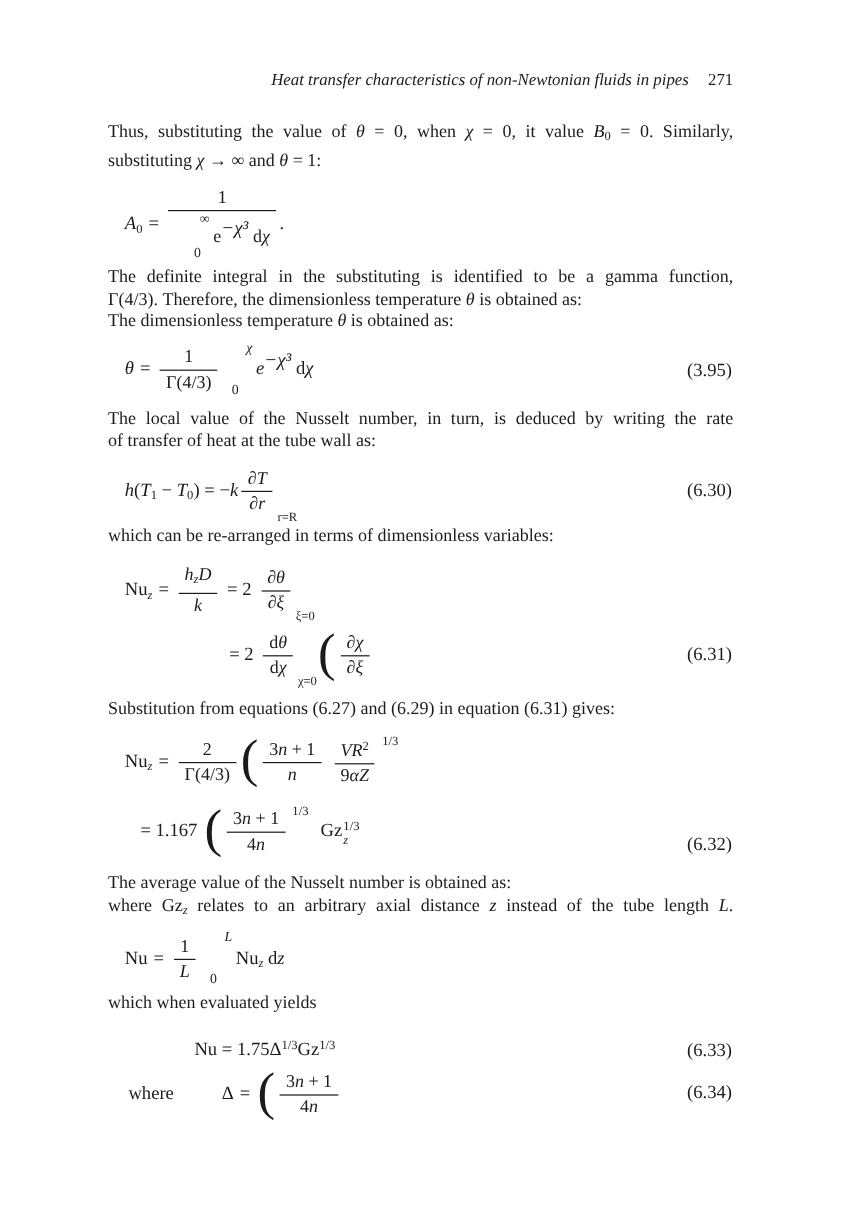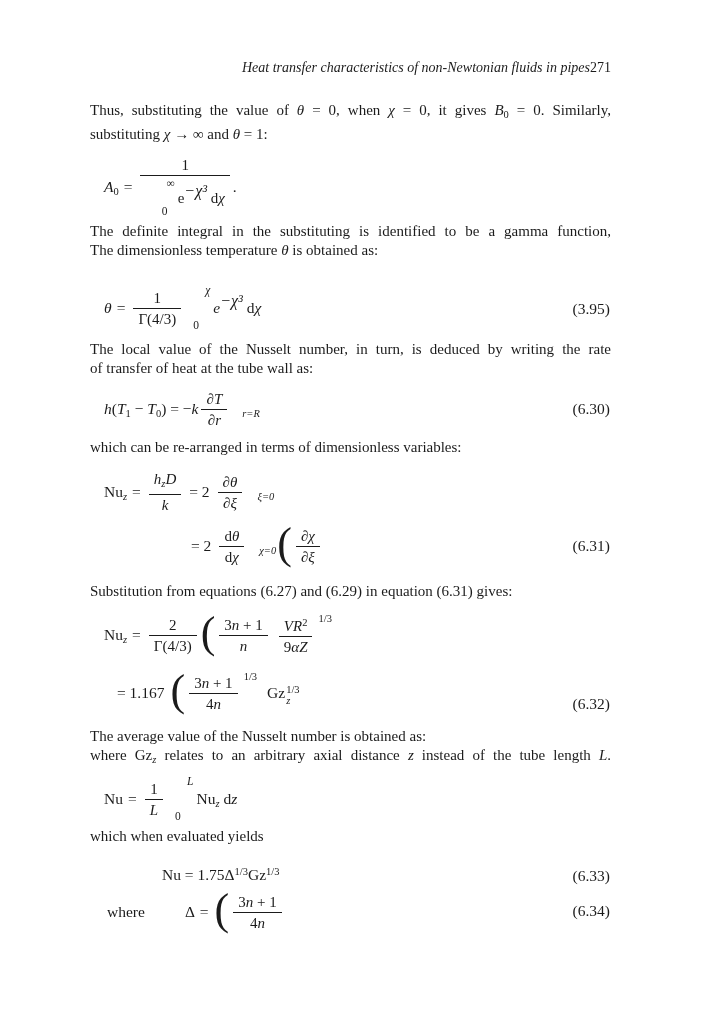--- a/index.html
+++ b/index.html
@@ -2,21 +2,21 @@
 <html><head>
 <meta charset="utf-8">
 <style>
   html,body{margin:0;padding:0;}
   body{background:#ffffff;}
   .page{position:relative;width:701px;height:1024px;background:#fff;overflow:hidden;
         font-family:"Liberation Serif","DejaVu Serif",serif;color:#1b1b1b;}
   
   .header{position:absolute;top:60px;left:90px;width:521px;display:flex;
           justify-content:flex-end;align-items:baseline;font-size:14px;font-style:italic;font-family:Liberation Serif, serif;}
-  .header .hnum{}
+  .header .hnum{margin-left:16px;}
   
   .para{position:absolute;left:90px;width:521px;font-size:15px;line-height:18.5px;}
   .line{white-space:nowrap;}
   .line.j{text-align:justify;text-align-last:justify;word-spacing:-0.4px;}
   .it{font-style:italic;}
   .rm{font-style:normal;}
   .sb{font-size:10.5px;vertical-align:-3px;}
   .sb.it{font-style:italic;}
   .sp{font-size:10.5px;vertical-align:5px;}
   
@@ -27,56 +27,57 @@
         margin:0 3px;font-size:15px;line-height:16px;}
   .frac .num{padding:0 5px 2px;border-bottom:1px solid #1b1b1b;align-self:stretch;}
   .frac .den{padding:2px 5px 0;}
   .den-row{display:flex;align-items:center;}
   .lims{display:inline-flex;flex-direction:column;justify-content:space-between;
         height:46px;font-size:11.5px;line-height:1;margin:0 3px 0 8px;}
   .lims .top{margin-left:13px;}
   .lims .bot{margin-left:1px;}
   .lims.small{height:40px;}
   .e-exp{font-size:16px;position:relative;top:-7px;font-style:italic;}
-  .cond{font-size:10.5px;font-style:italic;position:relative;top:4px;margin-left:12px;}
+  .cond{font-size:10.5px;position:relative;top:22px;margin-left:1px;}
   .bigp{font-size:44px;line-height:0.8;font-style:normal;position:relative;top:-2px;margin:0 1px;}
   .rsup{font-size:10.5px;position:relative;top:-17px;margin-left:3px;}
   .stack{display:inline-flex;flex-direction:column;align-items:flex-start;
          font-size:10.5px;line-height:1.05;margin-left:1px;transform:translateY(2px);}
   .eqno{position:absolute;right:91px;font-size:15.5px;font-style:normal;}
 </style>
 </head>
 <body>
 
 <div class="page">
 
   <div class="header">
     <span>Heat transfer characteristics of non-Newtonian fluids in pipes</span>
     <span class="hnum rm">271</span>
   </div>
 
   <div class="para" style="top:101px">
-    <div class="line j"><span>Thus, substituting the value of </span><span class="it">θ</span><span> = 0, when </span><span class="it">χ</span><span> = 0, it gives </span><span class="it">B</span><span class="sb">0</span><span> = 0. Similarly,</span></div>
+    <div class="line j"><span>Thus, substituting the value of </span><span class="it">θ</span><span> = 0, when </span><span class="it">χ</span><span> = 0, it value </span><span class="it">B</span><span class="sb">0</span><span> = 0. Similarly,</span></div>
     <div class="line"><span>substituting </span><span class="it">χ</span><span> → ∞ and </span><span class="it">θ</span><span> = 1:</span></div>
   </div>
 
   <div class="eq" style="top:155px;left:104px;height:64px">
     <span class="grp"><span class="it">A</span><span class="sb">0</span><span class="eqs rm">=</span></span>
     <span class="frac">
       <span class="num rm">1</span>
       <span class="den den-row">
         <span class="lims small"><span class="top rm">∞</span><span class="bot rm">0</span></span>
         <span class="grp"><span class="rm">e</span><span class="e-exp">−χ³</span><span class="rm"> d</span><span class="it">χ</span></span>
       </span>
     </span>
     <span class="rm">.</span>
   </div>
 
   <div class="para" style="top:222px">
     <div class="line j"><span>The definite integral in the substituting is identified to be a gamma function,</span></div>
+    <div class="line"><span>Γ(4/3). Therefore, the dimensionless temperature </span><span class="it">θ</span><span> is obtained as:</span></div>
     <div class="line"><span>The dimensionless temperature </span><span class="it">θ</span><span> is obtained as:</span></div>
   </div>
 
   <div class="eq" style="top:284px;left:104px;height:48px">
     <span class="grp"><span class="it">θ</span><span class="eqs rm">=</span></span>
     <span class="frac">
       <span class="num rm">1</span>
       <span class="den rm">Γ(4/3)</span>
     </span>
     <span class="lims"><span class="top it">χ</span><span class="bot rm">0</span></span>

